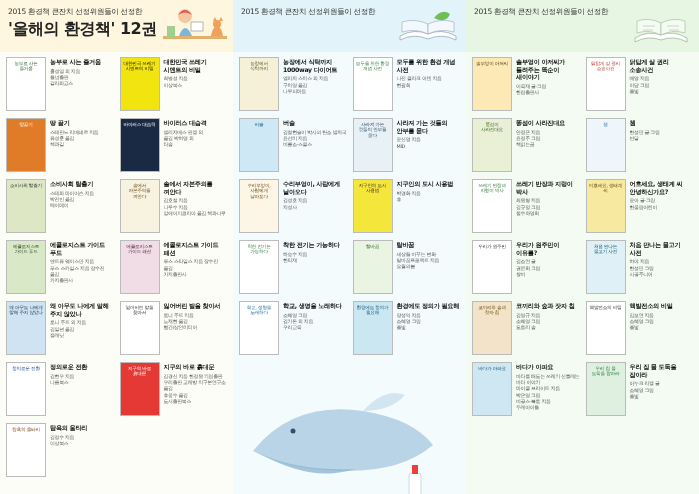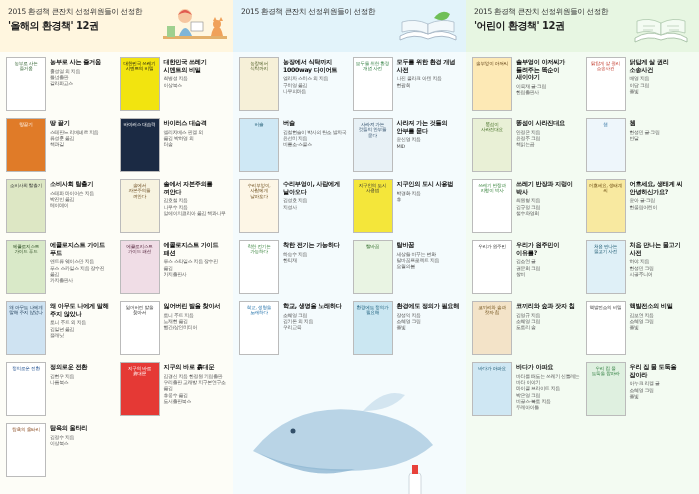--- a/index.html
+++ b/index.html
@@ -35,21 +35,21 @@
   .col-3 .col-head { background: #e7f6e2; }
 
   .head-line1 {
     font-size: 7.5px;
     color: #333;
     letter-spacing: -0.3px;
     line-height: 1.25;
     max-width: 150px;
   }
   .head-line2 {
-    font-size: 10px;
+    font-size: 16px;
     font-weight: bold;
     color: #222;
     letter-spacing: -0.5px;
     margin-top: 3px;
   }
   .head-art {
     position: absolute;
     right: 4px;
     top: 2px;
     width: 68px;
@@ -412,21 +412,20 @@
         <rect x="179" y="104" width="6" height="9" fill="#e8413a"></rect>
         <rect x="174" y="134" width="16" height="4" fill="#e6eef3"></rect>
         <path d="M0 140 h233" stroke="#dceaf2" stroke-width="2"></path>
       </svg>
     </div>
   </div>
 
   <div class="column col-3">
     <div class="col-head">
       <div class="head-line1">2015 환경책 큰잔치 선정위원들이 선정한</div>
-      <div class="head-line2">'어린이 환경책' 12권</div>
       <svg class="head-art" viewBox="0 0 68 48">
         <path d="M8 36 q13 -8 26 -3 q13 -5 26 3 l0 4 q-13 -7 -26 -2 q-13 -5 -26 2z" fill="#ffffff" stroke="#9ab89a" stroke-width="0.8"></path>
         <path d="M34 33 q-12 -6 -24 -2 l0 -12 q12 -4 24 2z" fill="#f3fbf2" stroke="#9ab89a" stroke-width="0.6"></path>
         <path d="M34 33 q12 -6 24 -2 l0 -12 q-12 -4 -24 2z" fill="#f3fbf2" stroke="#9ab89a" stroke-width="0.6"></path>
         <path d="M16 24 h12 M16 28 h10 M40 24 h12 M42 28 h10" stroke="#b9cfb9" stroke-width="0.8"></path>
       </svg>
     </div>
     <div class="grid">
         <div class="book">
           <div class="cover" style="background: rgb(253, 233, 181);">

